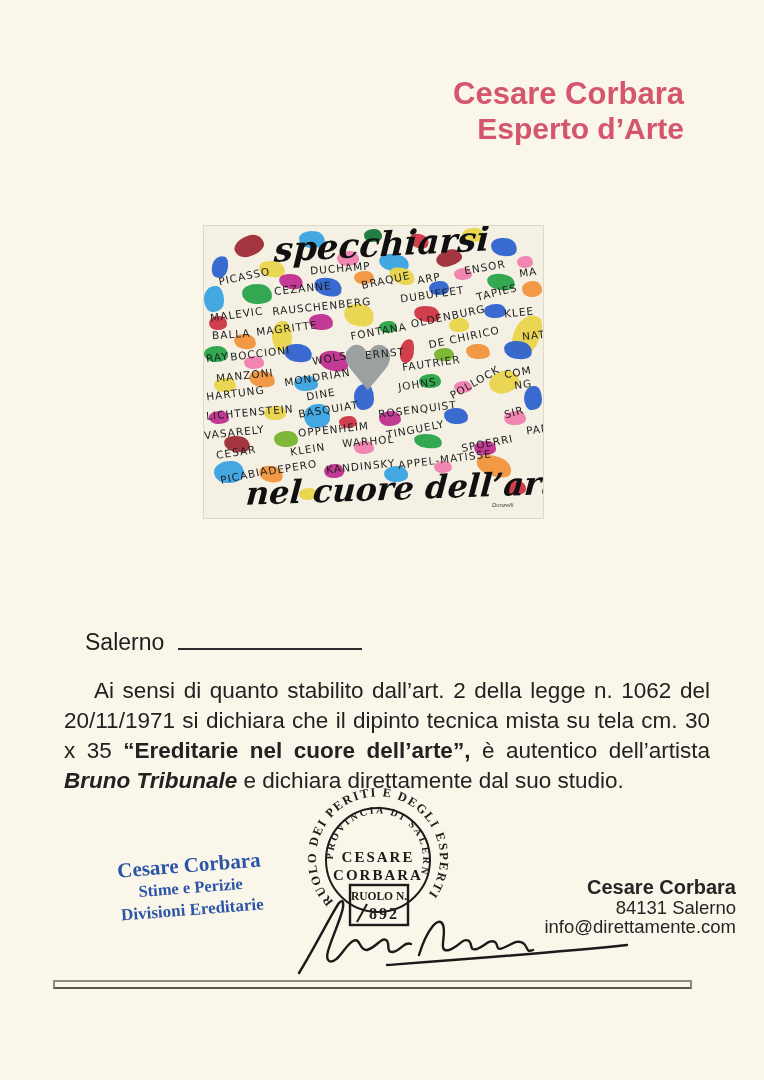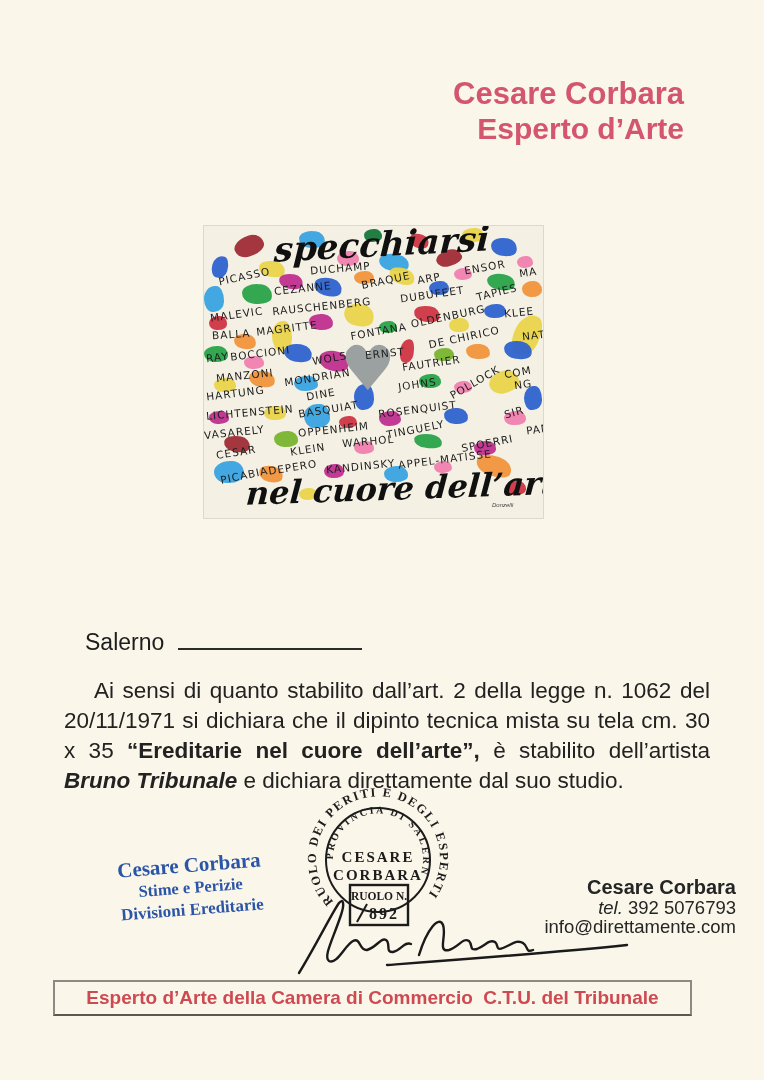--- a/index.html
+++ b/index.html
@@ -187,21 +187,21 @@
   <div class="heart" style="color: rgb(155, 161, 161);">♥</div>
   <div class="art-title title-bottom">nel cuore dell’arte</div>
   <div class="tiny-sig">Donzelli</div>
 </div>
 
 <div class="abs dateline">
   <span>Salerno</span><span class="blankline"></span>
 </div>
 
 <div class="abs decl">
-  <span>Ai sensi di quanto stabilito dall’art. 2 della legge n. 1062 del 20/11/1971 si dichiara che il dipinto tecnica mista su tela cm. 30 x 35 </span><b>“Ereditarie nel cuore dell’arte”,</b><span> è stabilito dell’artista </span><span class="bi">Bruno Tribunale</span><span> e dichiara direttamente dal suo studio.</span>
+  <span>Ai sensi di quanto stabilito dall’art. 2 della legge n. 1062 del 20/11/1971 si dichiara che il dipinto tecnica mista su tela cm. 30 x 35 </span><b>“Ereditarie nel cuore dell’arte”,</b><span> è autentico dell’artista </span><span class="bi">Bruno Tribunale</span><span> e dichiara direttamente dal suo studio.</span>
 </div>
 
 <div class="abs stamp-wrap">
   <svg width="150" height="150" viewBox="0 0 150 150">
     <defs>
       <path id="outerArc" d="M 30.5 113.5 A 62 62 0 1 1 119.5 113.5" fill="none"></path>
       <path id="innerArc" d="M 34 89 A 45 45 0 1 1 116 89" fill="none"></path>
     </defs>
     <circle cx="75" cy="72" r="52" fill="none" stroke="#1c1c1c" stroke-width="2"></circle>
     <text font-family="Liberation Serif, serif" font-size="12.5" font-weight="bold" fill="#1c1c1c" letter-spacing="1.5">
@@ -230,19 +230,18 @@
 </div>
 
 <div class="abs side-stamp" style="color: rgb(43, 85, 167);">
   <div class="l1">Cesare Corbara</div>
   <div class="l2">Stime e Perizie</div>
   <div class="l3">Divisioni Ereditarie</div>
 </div>
 
 <div class="abs contact">
   <div class="cname">Cesare Corbara</div>
-  <div><span class="tel-label">tel.</span><span> 392 5076793</span></div>
+  <div>84131 Salerno</div>
   <div>info@direttamente.com</div>
 </div>
 
 <div class="abs footer-box" style="color: rgb(206, 74, 82);">
-  <div>Esperto d’Arte della Camera di Commercio &nbsp;C.T.U. del Tribunale</div>
 </div>
 
 </body></html>

